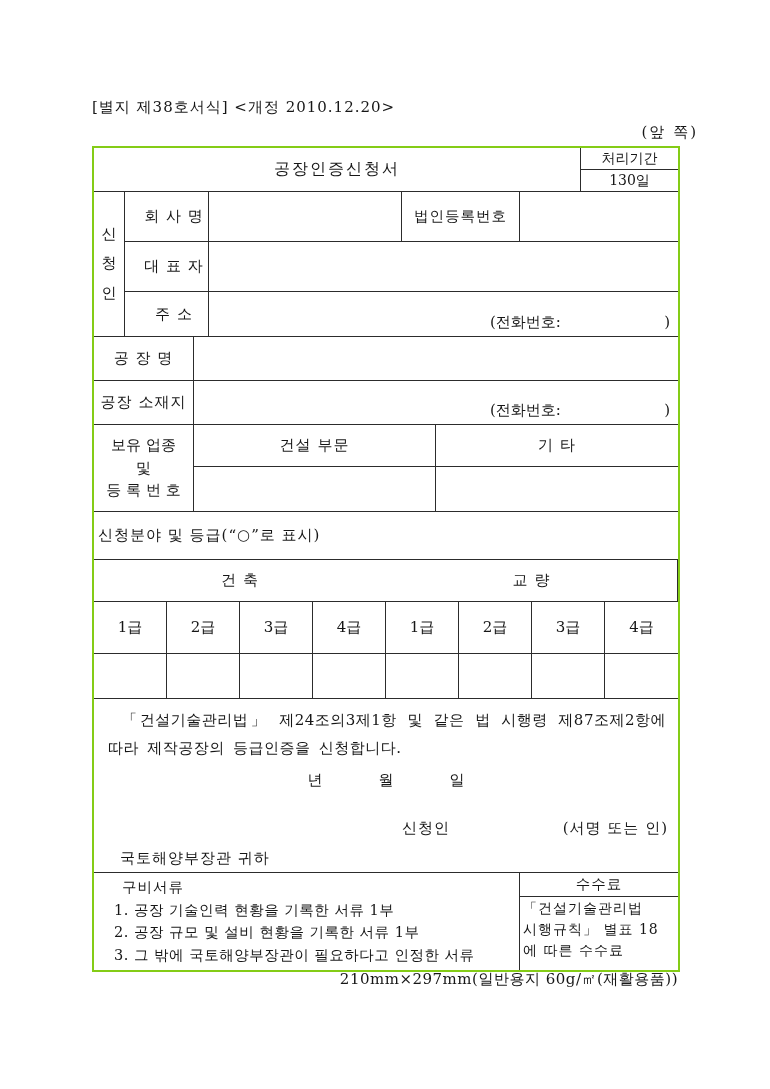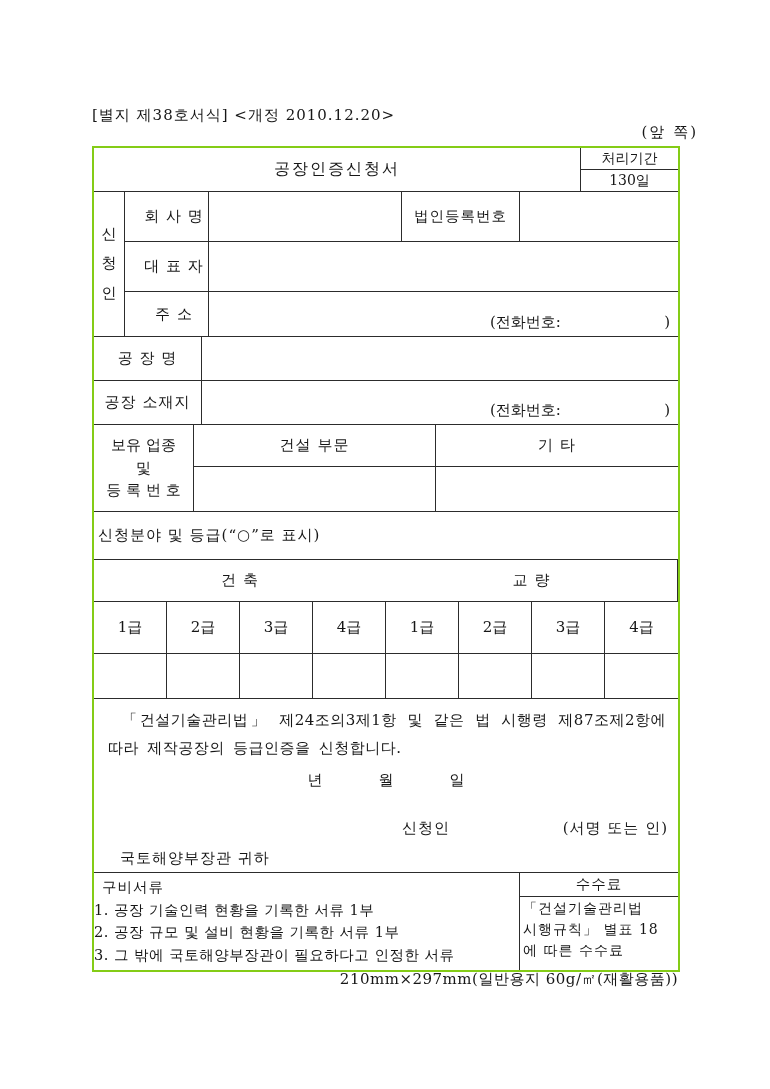--- a/index.html
+++ b/index.html
@@ -2,21 +2,21 @@
 <html><head>
 <meta charset="utf-8">
 <style>
   * { margin:0; padding:0; box-sizing:border-box; }
   html,body { background:#e8e8e8; }
   .page {
     position:relative; width:770px; height:1089px; background:#ffffff;
     font-family:"DejaVu Serif","Liberation Serif",serif;
     color:#161616; margin:0 auto; overflow:hidden;
   }
-  .form-ref { position:absolute; left:92px; top:98px; font-size:15px; letter-spacing:1px;margin-top:8px; }
+  .form-ref { position:absolute; left:92px; top:98px; font-size:15px; letter-spacing:1px; }
   .page-side { position:absolute; right:72px; top:123px; font-size:15px; letter-spacing:2px; }
   .footer-note { position:absolute; right:92px; top:970px; font-size:15px; letter-spacing:0.5px;text-align:center; }
 
   .form-table {
     position:absolute; left:92px; top:146px; width:588px;
     border:2px solid #84cc16; display:flex; flex-direction:column;
     background:#fff;
   }
   .row { display:flex; width:100%; }
   .b-r { border-right:1px solid #2c2c2c; }
@@ -48,21 +48,21 @@
   .val-wide { flex:1; }
 
   .phone-cell { position:relative; }
   .phone-line {
     position:absolute; right:8px; bottom:4px; width:180px;
     display:flex; justify-content:space-between; font-size:15px;
   }
 
   
   .factory-row { height:44px; }
-  .lbl-wide { width:108px; }
+  .lbl-wide { width:100px; }
   .industry-block { height:87px; }
   .industry-lbl { width:100px; flex-direction:column; line-height:1.5; font-size:15px; }
   .industry-right { flex:1; display:flex; flex-direction:column; }
   .industry-head { height:42px; display:flex; }
   .industry-blank { flex:1; display:flex; }
   .half { width:50%; }
 
   
   .section-row { height:48px; }
   .section-cell { flex:1; justify-content:flex-start; padding-left:4px; letter-spacing:1px; }
@@ -81,21 +81,21 @@
   .decl-date {
     position:absolute; left:0; right:0; top:72px;
     display:flex; justify-content:center; gap:56px; font-size:15px;
   }
   .decl-applicant { position:absolute; left:308px; top:120px; font-size:15px; letter-spacing:1px; }
   .decl-sign { position:absolute; right:10px; top:120px; font-size:15px; letter-spacing:1px; }
   .decl-recipient { position:absolute; left:26px; top:150px; font-size:15px; letter-spacing:1px; }
 
   
   .attach-row { flex:1; min-height:92px; }
-  .attach-cell { flex:1; padding:4px 8px 4px 0; font-size:14.5px; }
+  .attach-cell { flex:1; padding:4px 8px 4px 20px; font-size:14.5px; }
   .attach-title { padding-left:8px; letter-spacing:1px; line-height:1.5; }
   .attach-item { line-height:1.55; letter-spacing:0.5px; }
   .fee-col { width:158px; display:flex; flex-direction:column; }
   .fee-head { height:24px; font-size:14.5px; letter-spacing:1px; }
   .fee-body { flex:1; padding:1px 3px; font-size:14px; line-height:1.5; letter-spacing:1px; }
 </style>
 </head>
 <body>
 
 <div class="page">

